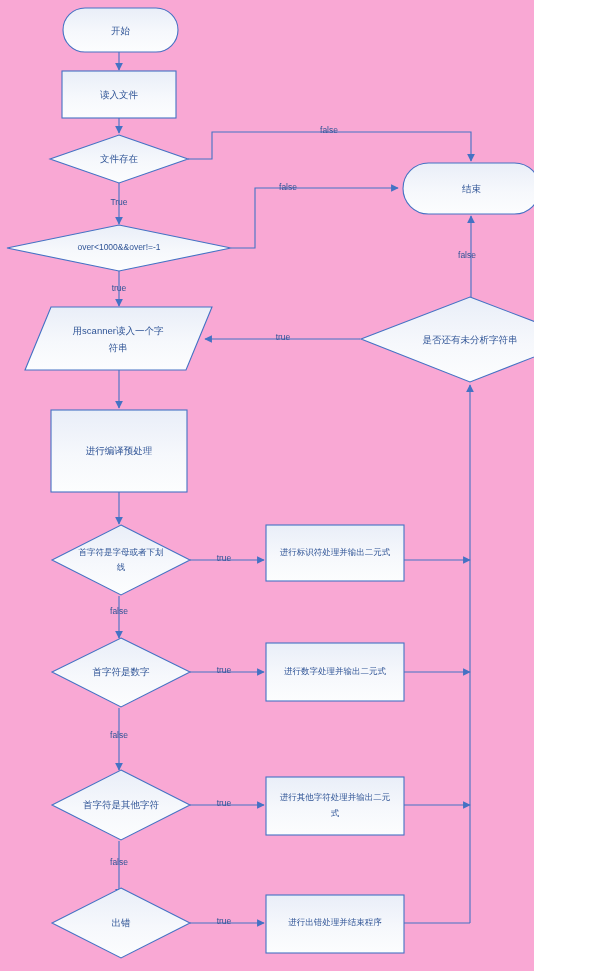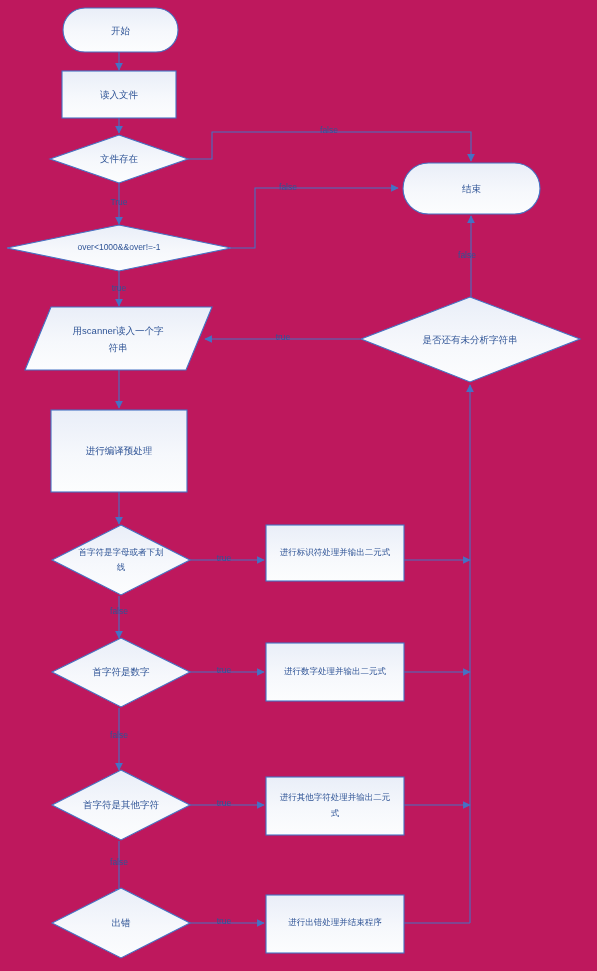--- a/index.html
+++ b/index.html
@@ -5,23 +5,23 @@
   html, body {
     margin: 0;
     padding: 0;
     background: #ffffff;
   }
   body {
     font-family: "Liberation Sans", "DejaVu Sans", sans-serif;
   }
   #canvas {
     position: relative;
-    width: 597px;
+    width: 534px;
     height: 971px;
-    background: #be185d;
+    background: #f9a8d4;
     overflow: hidden;
   }
   #flow-svg {
     position: absolute;
     left: 0;
     top: 0;
     width: 597px;
     height: 971px;
   }
   .shape-label {

